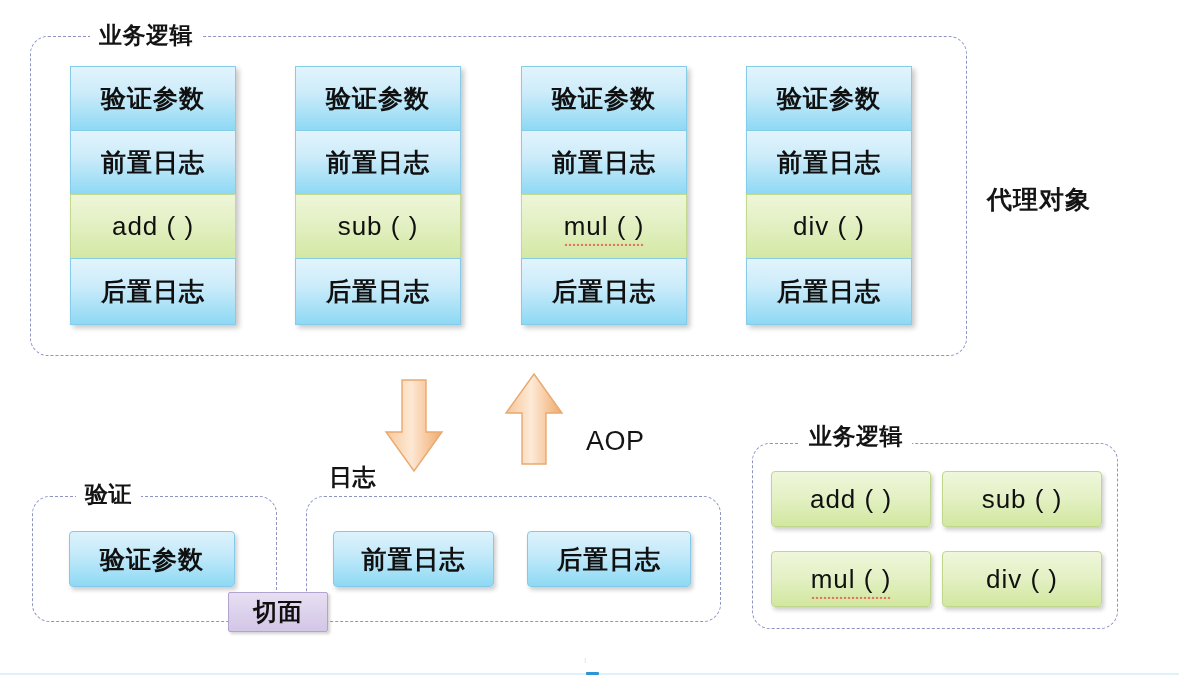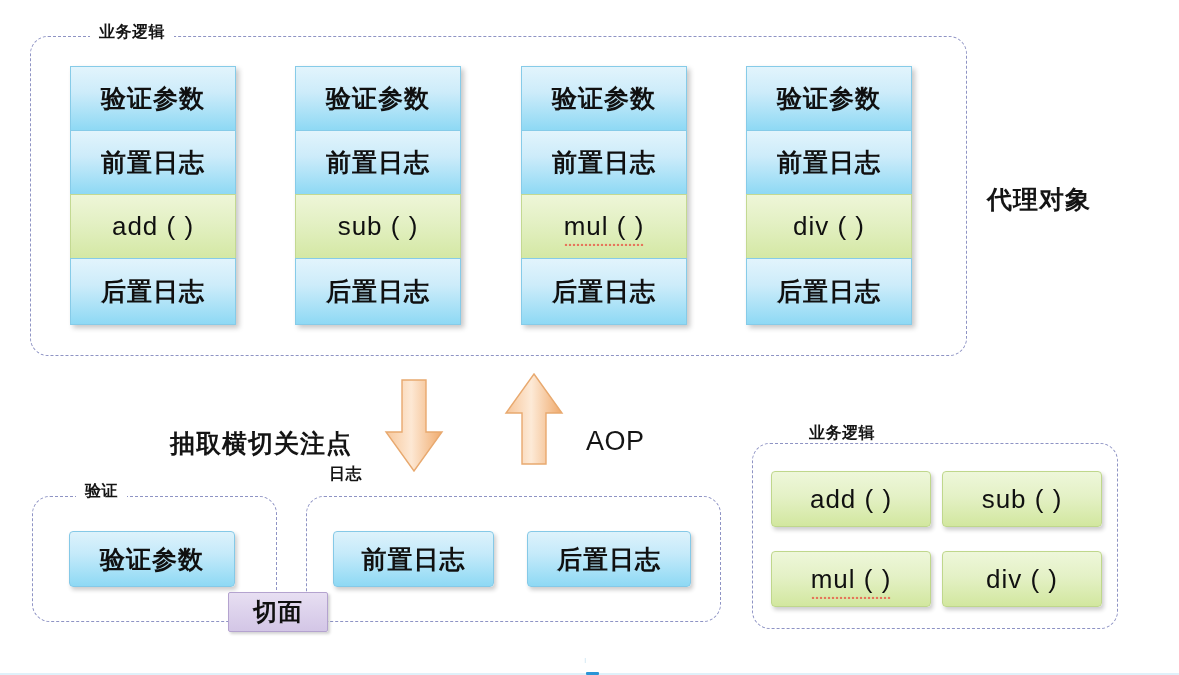--- a/index.html
+++ b/index.html
@@ -24,21 +24,21 @@
     position: absolute;
     border: 1.6px dashed #8e93c4;
     border-radius: 18px;
     box-sizing: border-box;
     background: transparent;
   }
   .group-label {
     position: absolute;
     background: #ffffff;
     padding: 0 9px;
-    font-size: 16px;
+    font-size: 23px;
     font-weight: 700;
     color: #141414;
     letter-spacing: 0.5px;
     white-space: nowrap;
     line-height: 1;
     z-index: 5;
   }
 
   
   .box {
@@ -197,21 +197,20 @@
 
   <div class="column" style="left:746px; top:66px; width:166px; height:259px;">
     <div class="cell blue" style="left:0; top:0; width:166px; height:65px;">验证参数</div>
     <div class="cell blue" style="left:0; top:64px; width:166px; height:65px;">前置日志</div>
     <div class="cell green" style="left:0; top:128px; width:166px; height:65px;">div ( )</div>
     <div class="cell blue" style="left:0; top:192px; width:166px; height:67px;">后置日志</div>
   </div>
 
   <div class="label" style="left:987px; top:152px;">代理对象</div>
 
-  <div class="label" style="left:170px; top:396px;">抽取横切关注点</div>
 
   <div class="arrow" style="left:383px; top:378px; width:62px; height:96px;">
     <svg width="62" height="96" viewBox="0 0 62 96">
       <defs>
         <linearGradient id="gDown" x1="0" y1="0" x2="1" y2="0">
           <stop offset="0%" stop-color="#f7c89c"></stop>
           <stop offset="45%" stop-color="#fde8d4"></stop>
           <stop offset="100%" stop-color="#f0ab6d"></stop>
         </linearGradient>
       </defs>

